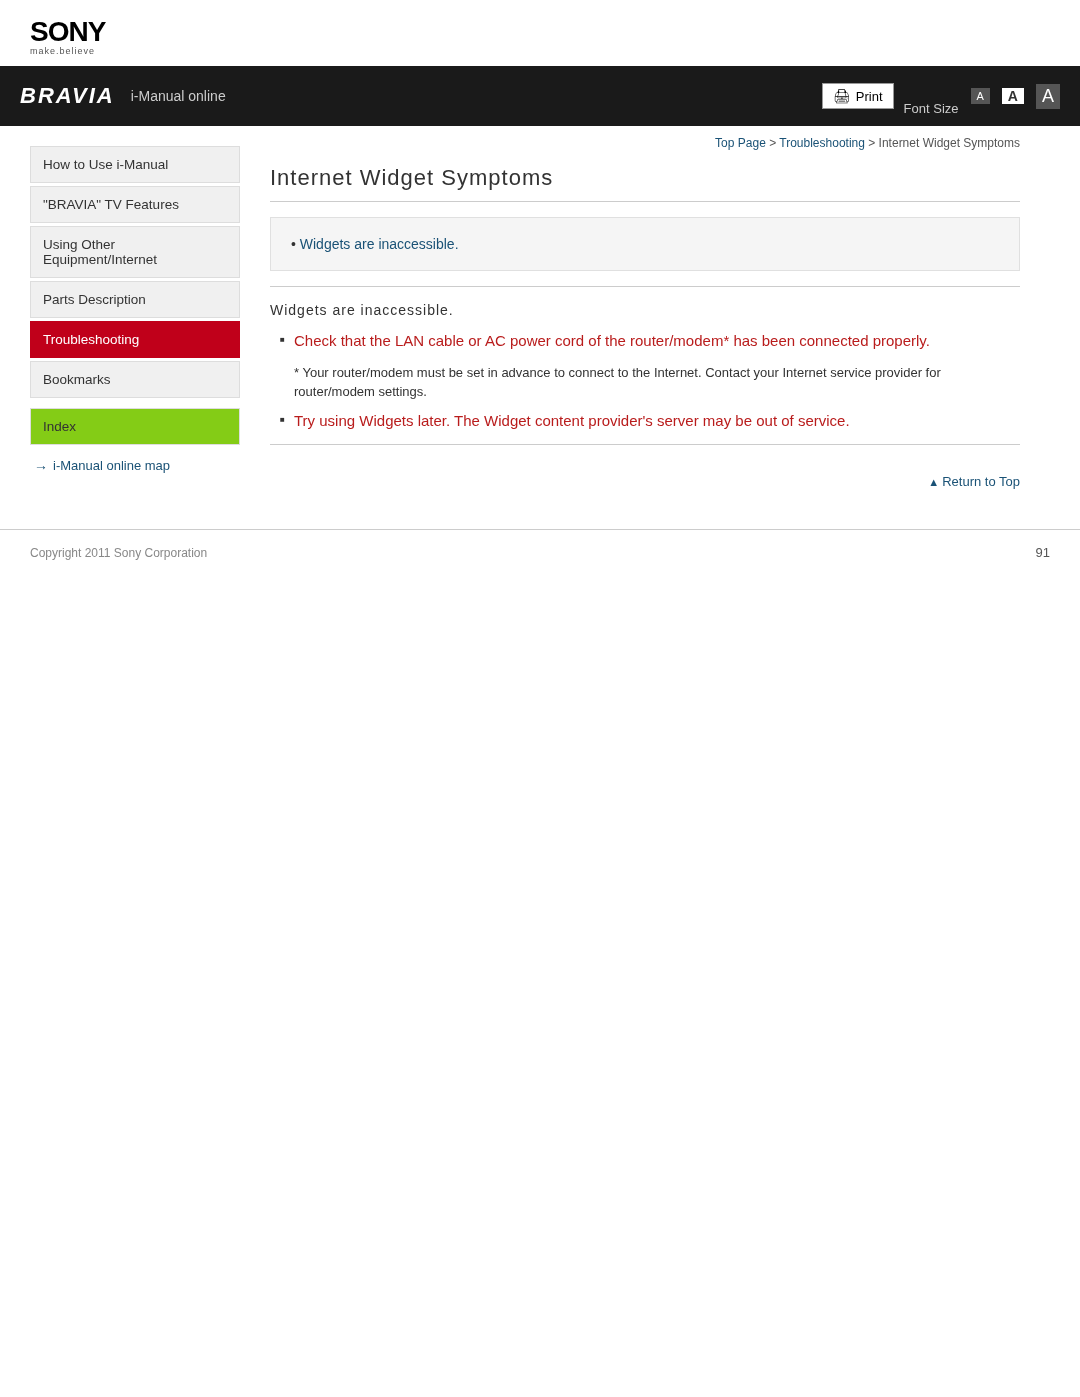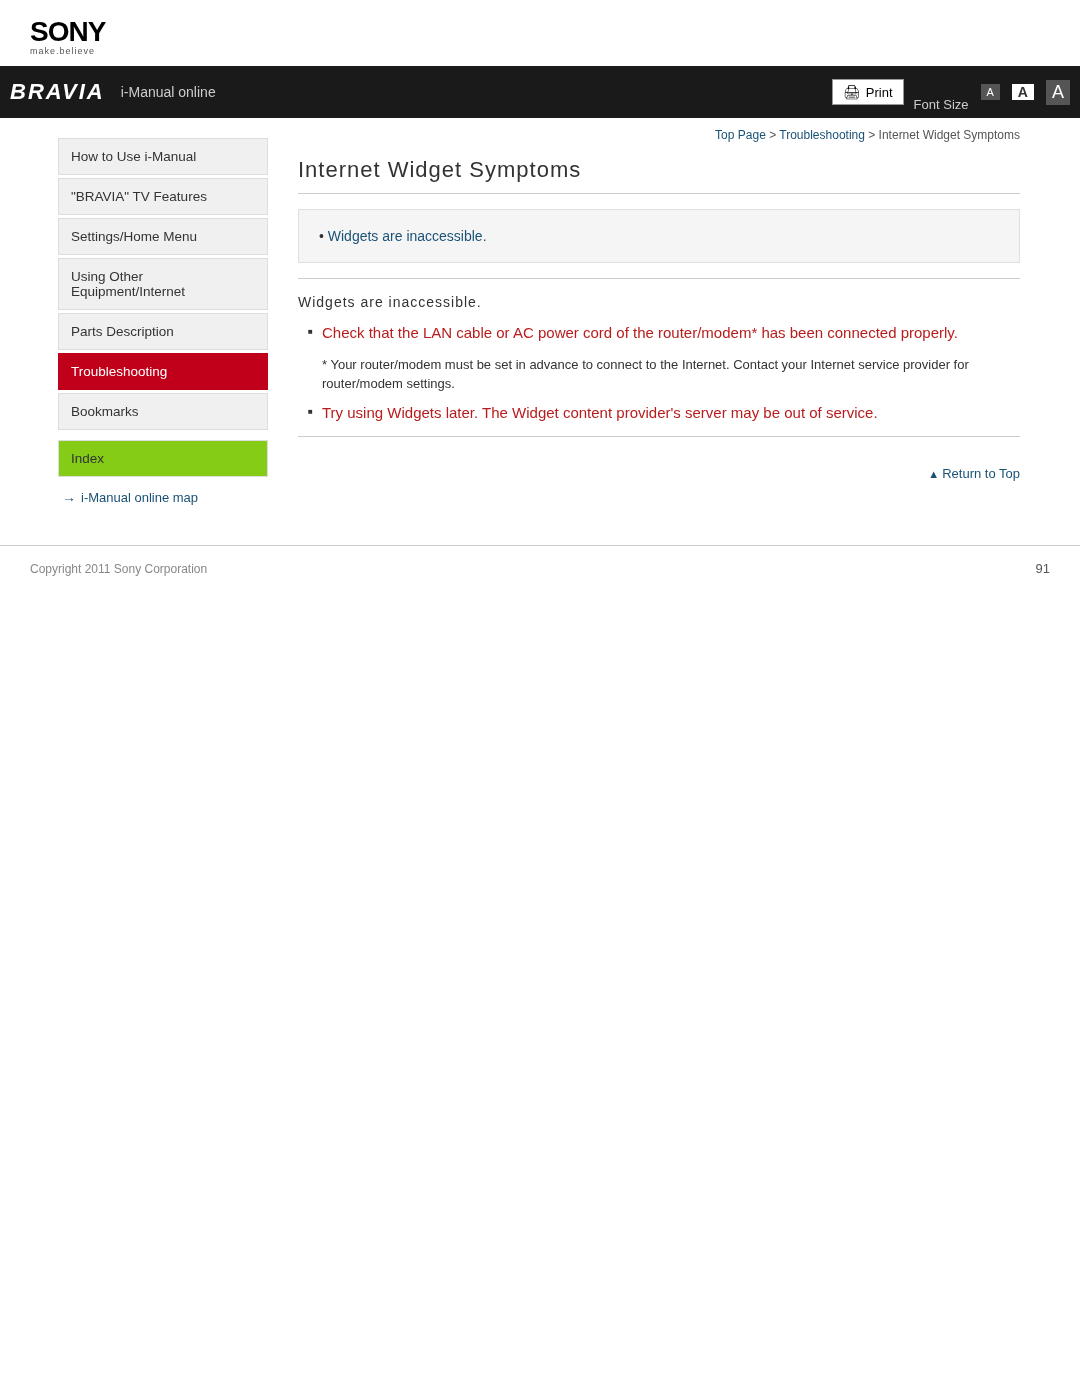--- a/index.html
+++ b/index.html
@@ -30,22 +30,22 @@
       color: #555;
       letter-spacing: 1px;
     }
 
     
     .nav-bar {
       background: #1a1a1a;
       display: flex;
       align-items: center;
       justify-content: space-between;
-      padding: 0 10px;
-      height: 52px;
+      padding: 0 20px;
+      height: 60px;
     }
     .nav-bar-left {
       display: flex;
       align-items: center;
       gap: 16px;
     }
     .bravia-logo {
       font-size: 22px;
       font-weight: 900;
       font-family: Arial Black, sans-serif;
@@ -100,21 +100,20 @@
     .main-layout {
       display: flex;
       padding: 0;
     }
 
     
     .sidebar {
       width: 240px;
       min-width: 240px;
       padding: 20px 0 20px 30px;
-      margin-left: 28px;
     }
     .sidebar-item {
       display: block;
       padding: 10px 12px;
       font-size: 13.5px;
       color: #333;
       background: #f0f0f0;
       border: 1px solid #ddd;
       margin-bottom: 3px;
       cursor: pointer;
@@ -308,21 +307,20 @@
     <button class="font-btn medium active">A</button>
     <button class="font-btn large">A</button>
   </div>
 </div>
 
 <div class="main-layout">
 
   <nav class="sidebar">
     <a class="sidebar-item">How to Use i-Manual</a>
     <a class="sidebar-item">"BRAVIA" TV Features</a>
-    <a class="sidebar-item">Settings/Home Menu</a>
     <a class="sidebar-item">Using Other Equipment/Internet</a>
     <a class="sidebar-item">Parts Description</a>
     <a class="sidebar-item active">Troubleshooting</a>
     <a class="sidebar-item">Bookmarks</a>
 
     <a class="sidebar-index">Index</a>
 
     <a class="sidebar-map-link">
       <span class="arrow-icon">→</span>
       <span>i-Manual online map</span>

